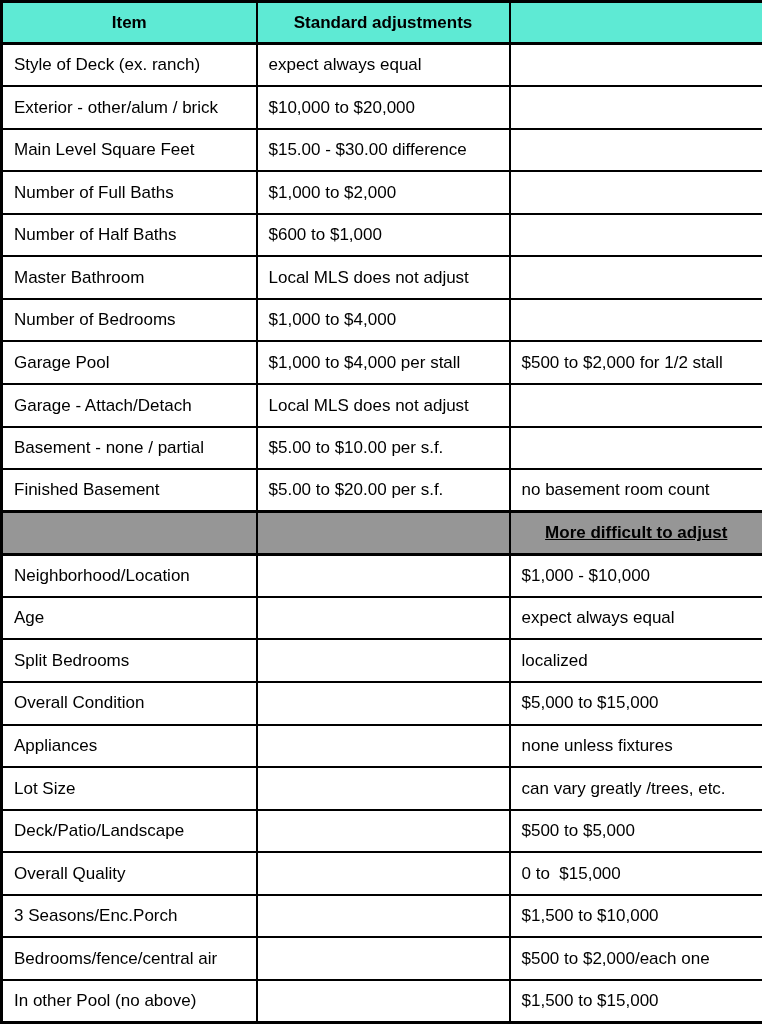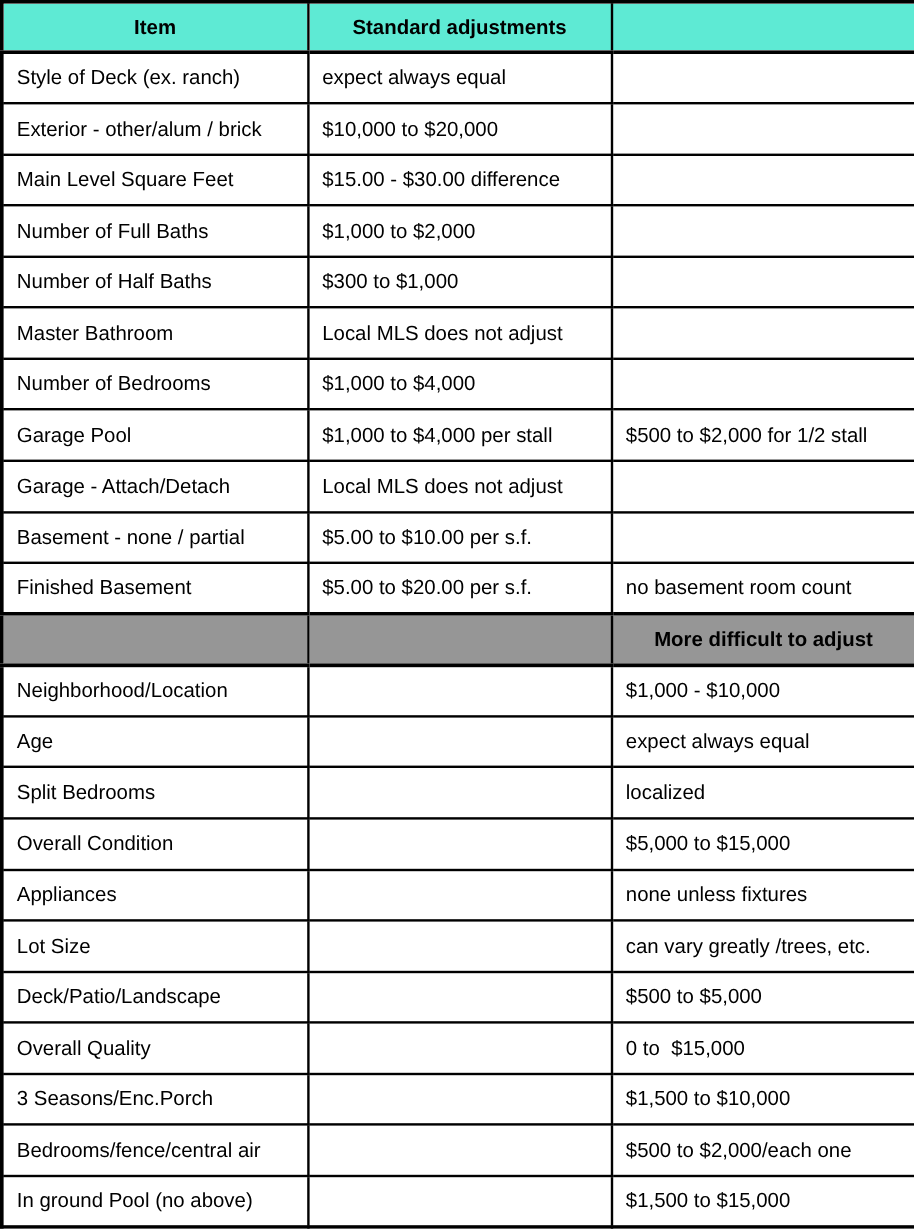--- a/index.html
+++ b/index.html
@@ -44,20 +44,21 @@
   }
   tr.section-row td {
     background: #969696;
     border-top: 3px solid #000000;
     border-bottom: 3px solid #000000;
   }
   tr.section-row td.difficult {
     font-weight: bold;
     text-align: center;
     padding: 0;
+    text-decoration: underline;
   }
 </style>
 </head>
 <body>
 
 <table class="adjustments">
   <colgroup>
     <col style="width:255px">
     <col style="width:253px">
     <col style="width:254px">
@@ -85,21 +86,21 @@
         <td class="standard">$15.00 - $30.00 difference</td>
         <td class="difficult"></td>
       </tr>
       <tr>
         <td class="item">Number of Full Baths</td>
         <td class="standard">$1,000 to $2,000</td>
         <td class="difficult"></td>
       </tr>
       <tr>
         <td class="item">Number of Half Baths</td>
-        <td class="standard">$300 to $1,000</td>
+        <td class="standard">$600 to $1,000</td>
         <td class="difficult"></td>
       </tr>
       <tr>
         <td class="item">Master Bathroom</td>
         <td class="standard">Local MLS does not adjust</td>
         <td class="difficult"></td>
       </tr>
       <tr>
         <td class="item">Number of Bedrooms</td>
         <td class="standard">$1,000 to $4,000</td>
@@ -174,18 +175,18 @@
         <td class="item">3 Seasons/Enc.Porch</td>
         <td class="standard"></td>
         <td class="difficult">$1,500 to $10,000</td>
       </tr>
       <tr>
         <td class="item">Bedrooms/fence/central air</td>
         <td class="standard"></td>
         <td class="difficult">$500 to $2,000/each one</td>
       </tr>
       <tr>
-        <td class="item">In ground Pool (no above)</td>
+        <td class="item">In other Pool (no above)</td>
         <td class="standard"></td>
         <td class="difficult">$1,500 to $15,000</td>
       </tr>
     </tbody>
 </table>
 
 </body></html>

